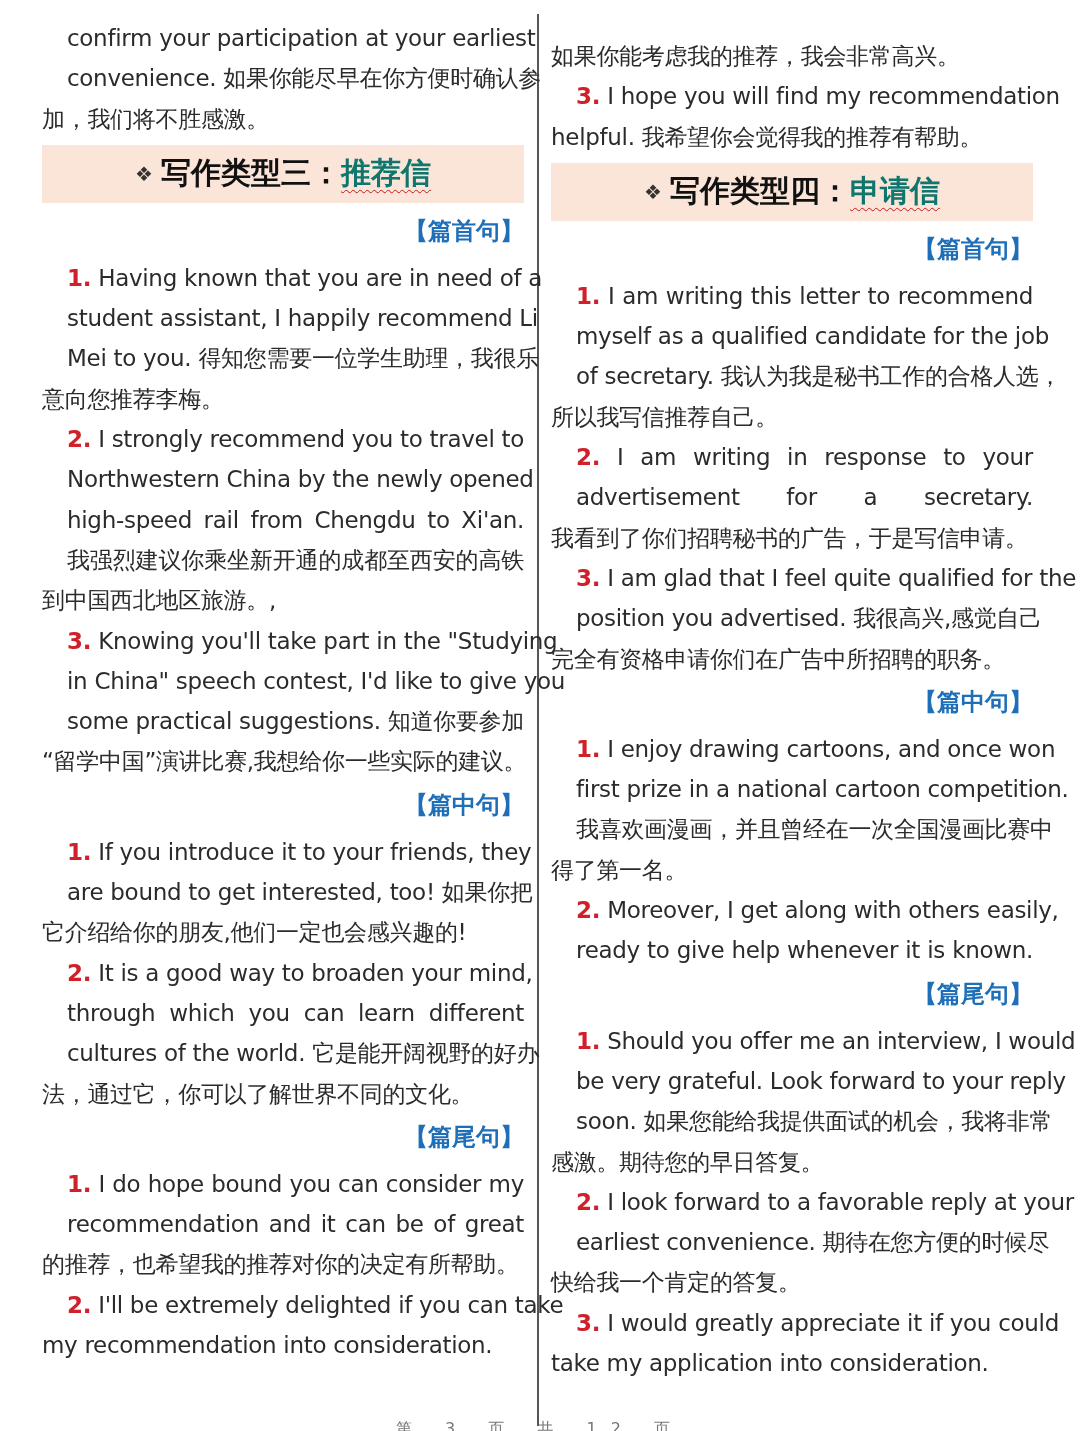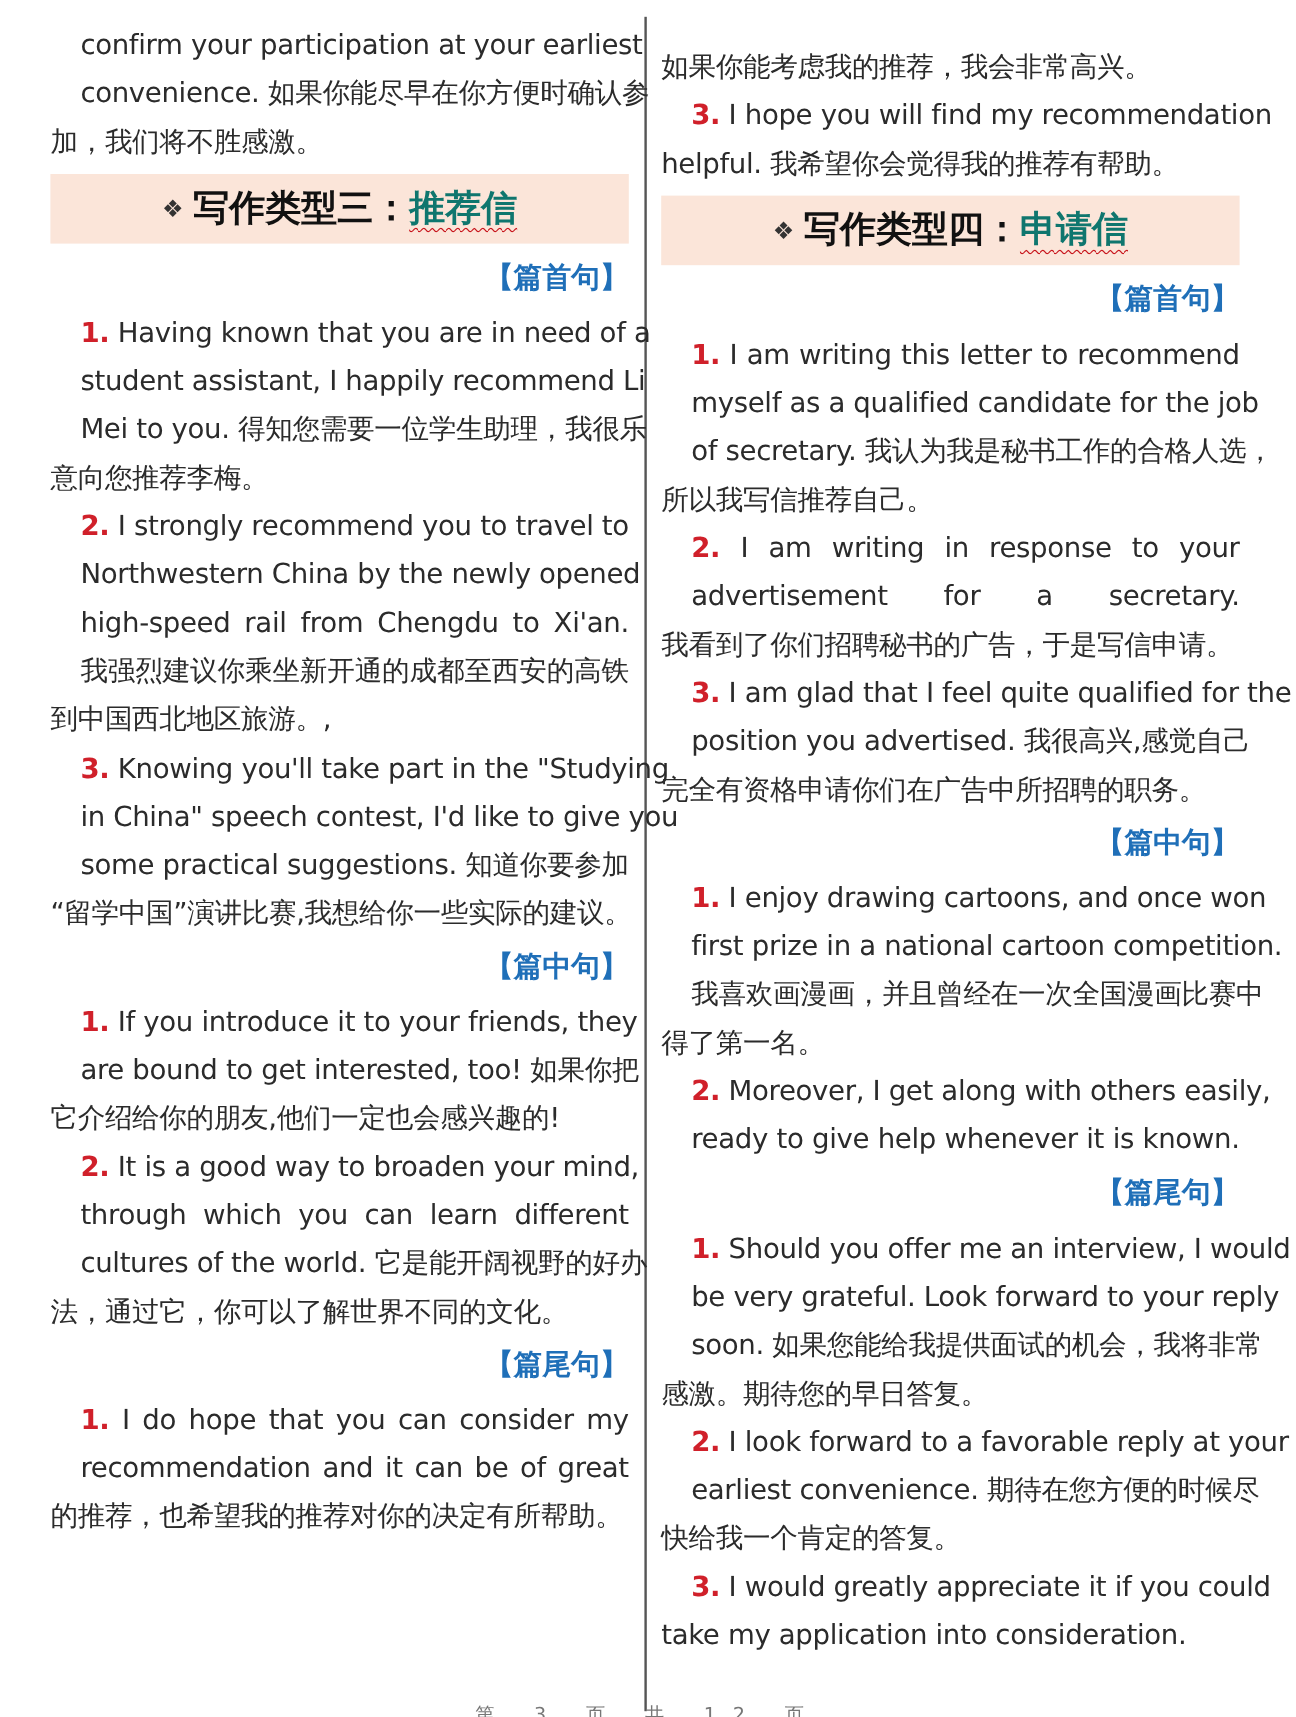--- a/index.html
+++ b/index.html
@@ -60,23 +60,27 @@
       <div class="line"><span>它介绍给你的朋友,他们一定也会感兴趣的!</span></div>
     </div>
     <div>
       <div class="line just"><span class="num">2.</span> <span>It is a good way to broaden your mind,</span></div>
       <div class="line just"><span>through which you can learn different</span></div>
       <div class="line just"><span>cultures of the world. 它是能开阔视野的好办</span></div>
       <div class="line"><span>法，通过它，你可以了解世界不同的文化。</span></div>
     </div>
     <div class="sec">【篇尾句】</div>
     <div>
-      <div class="line just"><span class="num">1.</span> <span>I do hope that you can consider my</span></div>
+      <div class="line just"><span class="num">1.</span> <span>I do hope bound you can consider my</span></div>
       <div class="line just"><span>recommendation and it can be of great</span></div>
       <div class="line"><span>的推荐，也希望我的推荐对你的决定有所帮助。</span></div>
+    </div>
+    <div>
+      <div class="line just"><span class="num">2.</span> <span>I'll be extremely delighted if you can take</span></div>
+      <div class="line"><span>my recommendation into consideration.</span></div>
     </div>
   </div>
 <div class="col right" id="col-right" style="top:36px;">
     <div>
       <div class="line"><span>如果你能考虑我的推荐，我会非常高兴。</span></div>
     </div>
     <div>
       <div class="line just"><span class="num">3.</span> <span>I hope you will find my recommendation</span></div>
       <div class="line"><span>helpful. 我希望你会觉得我的推荐有帮助。</span></div>
     </div>

